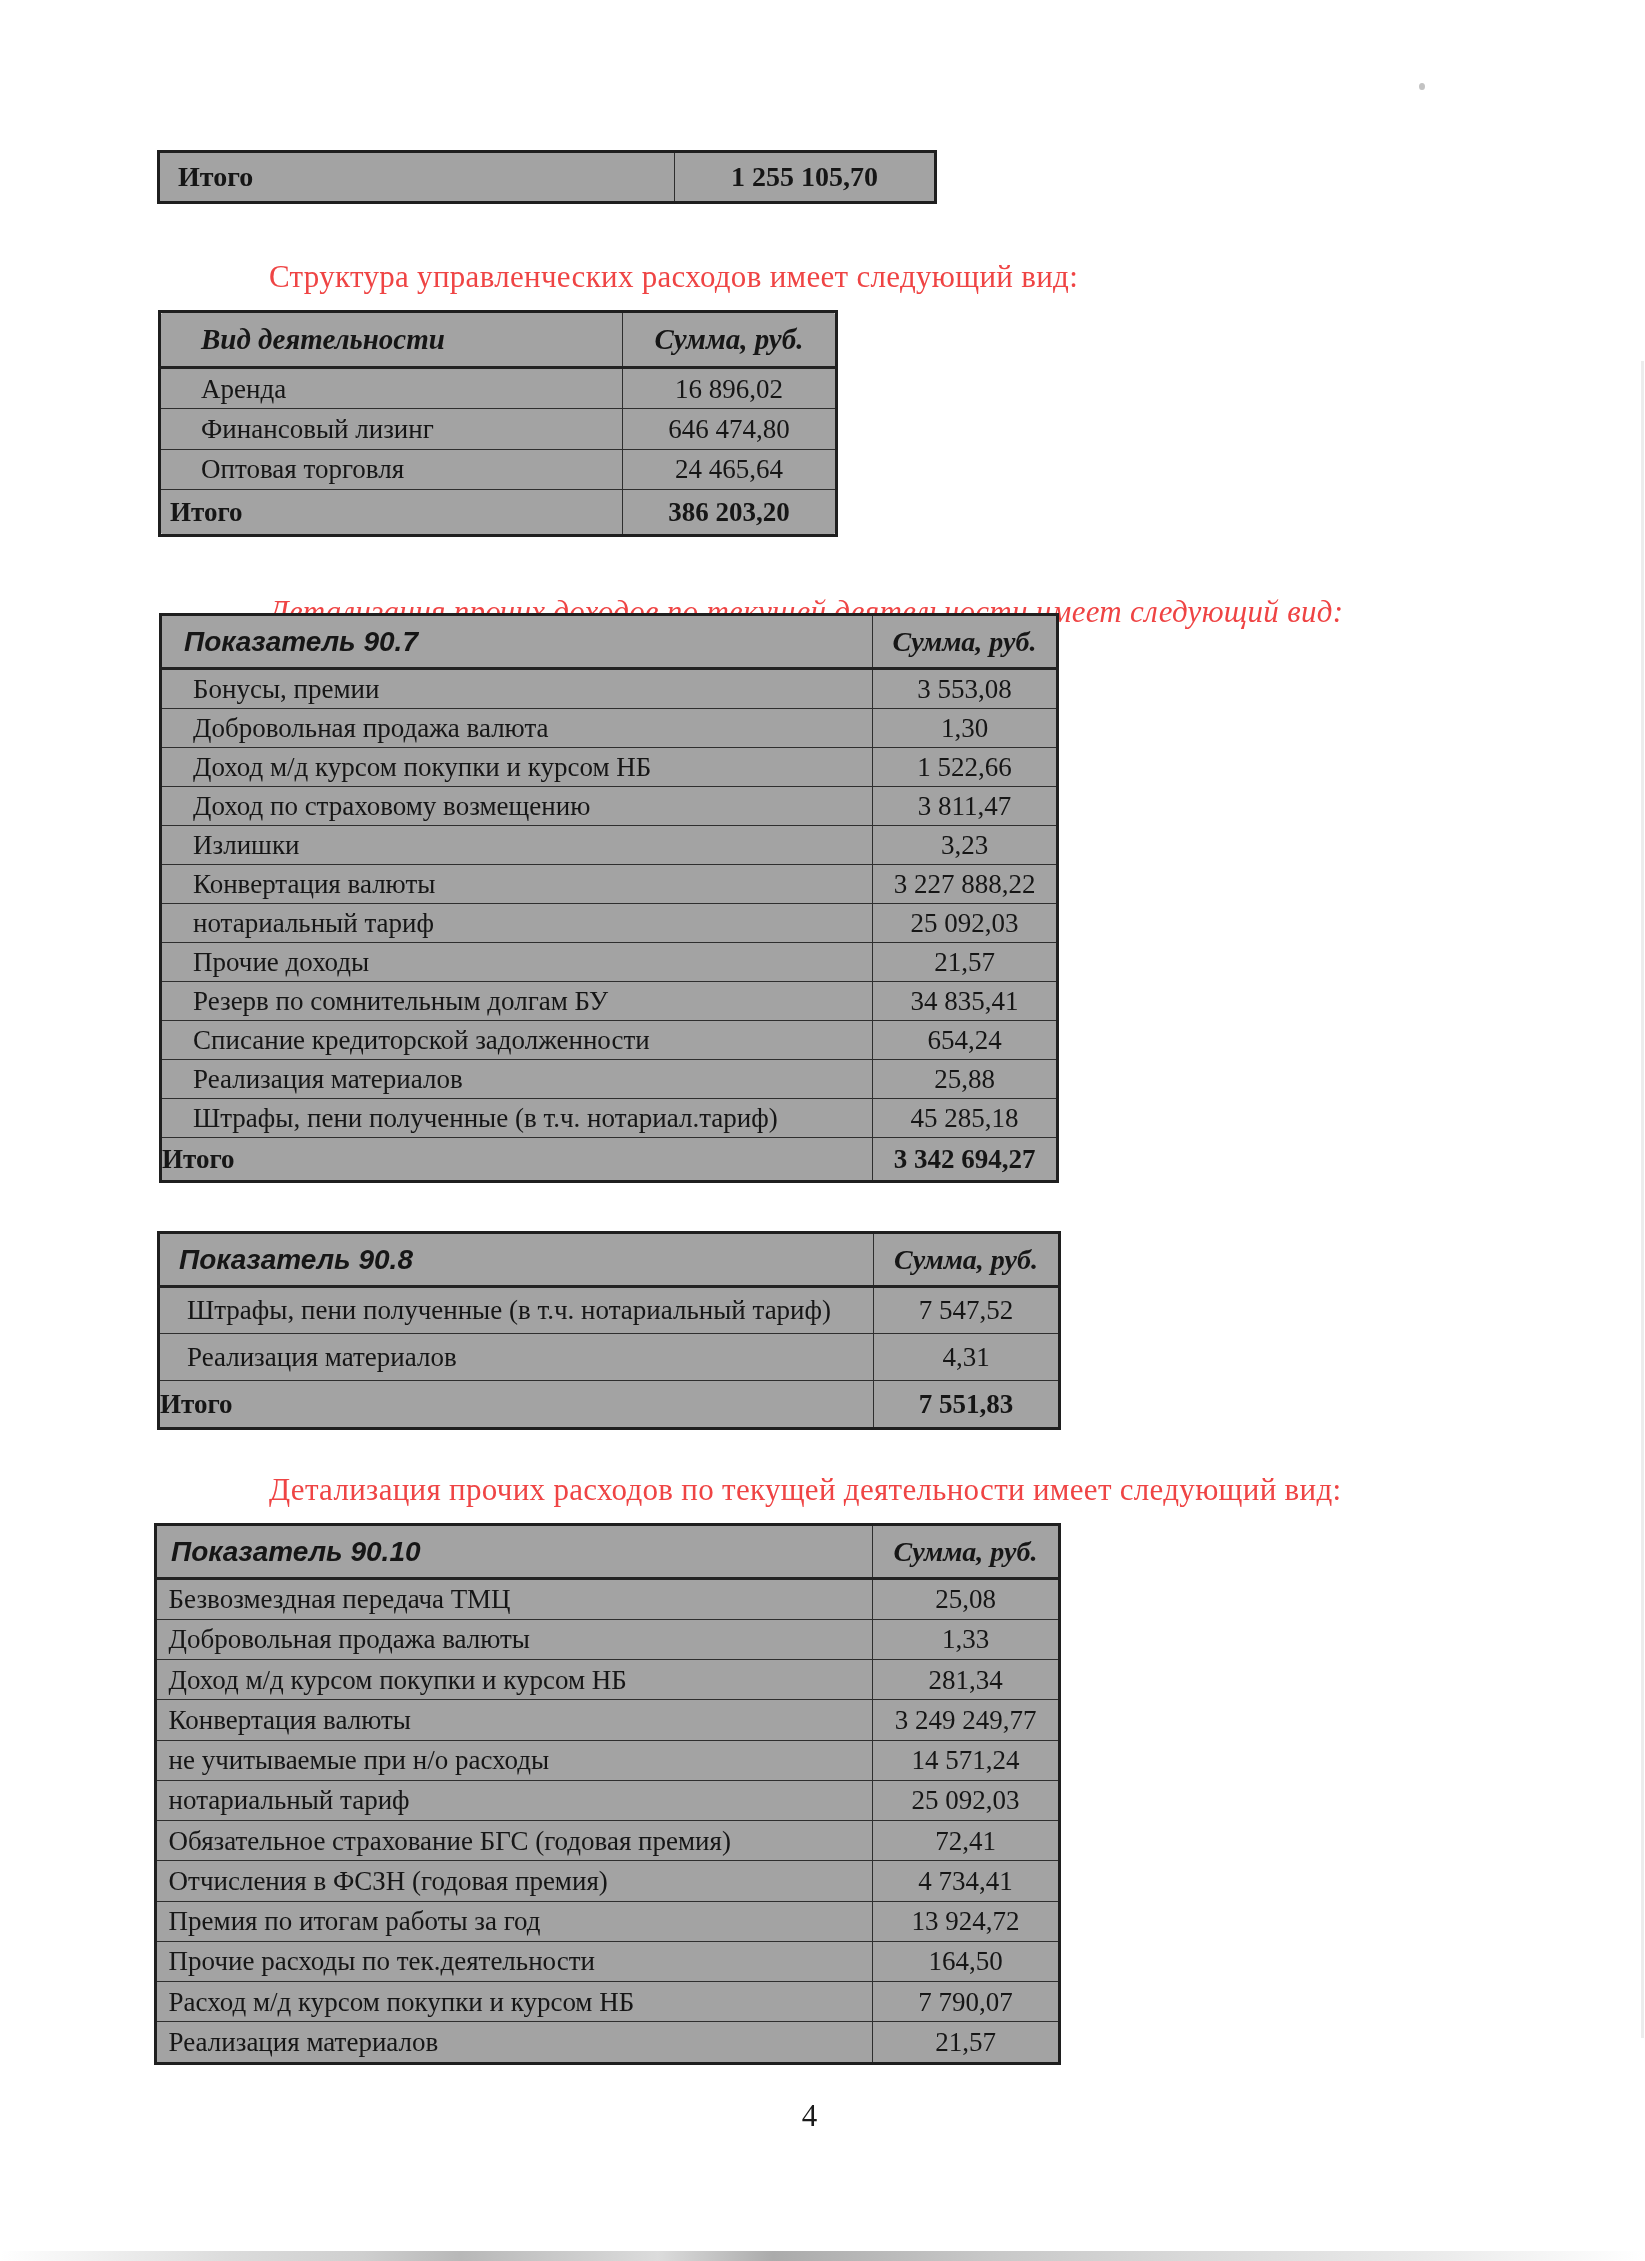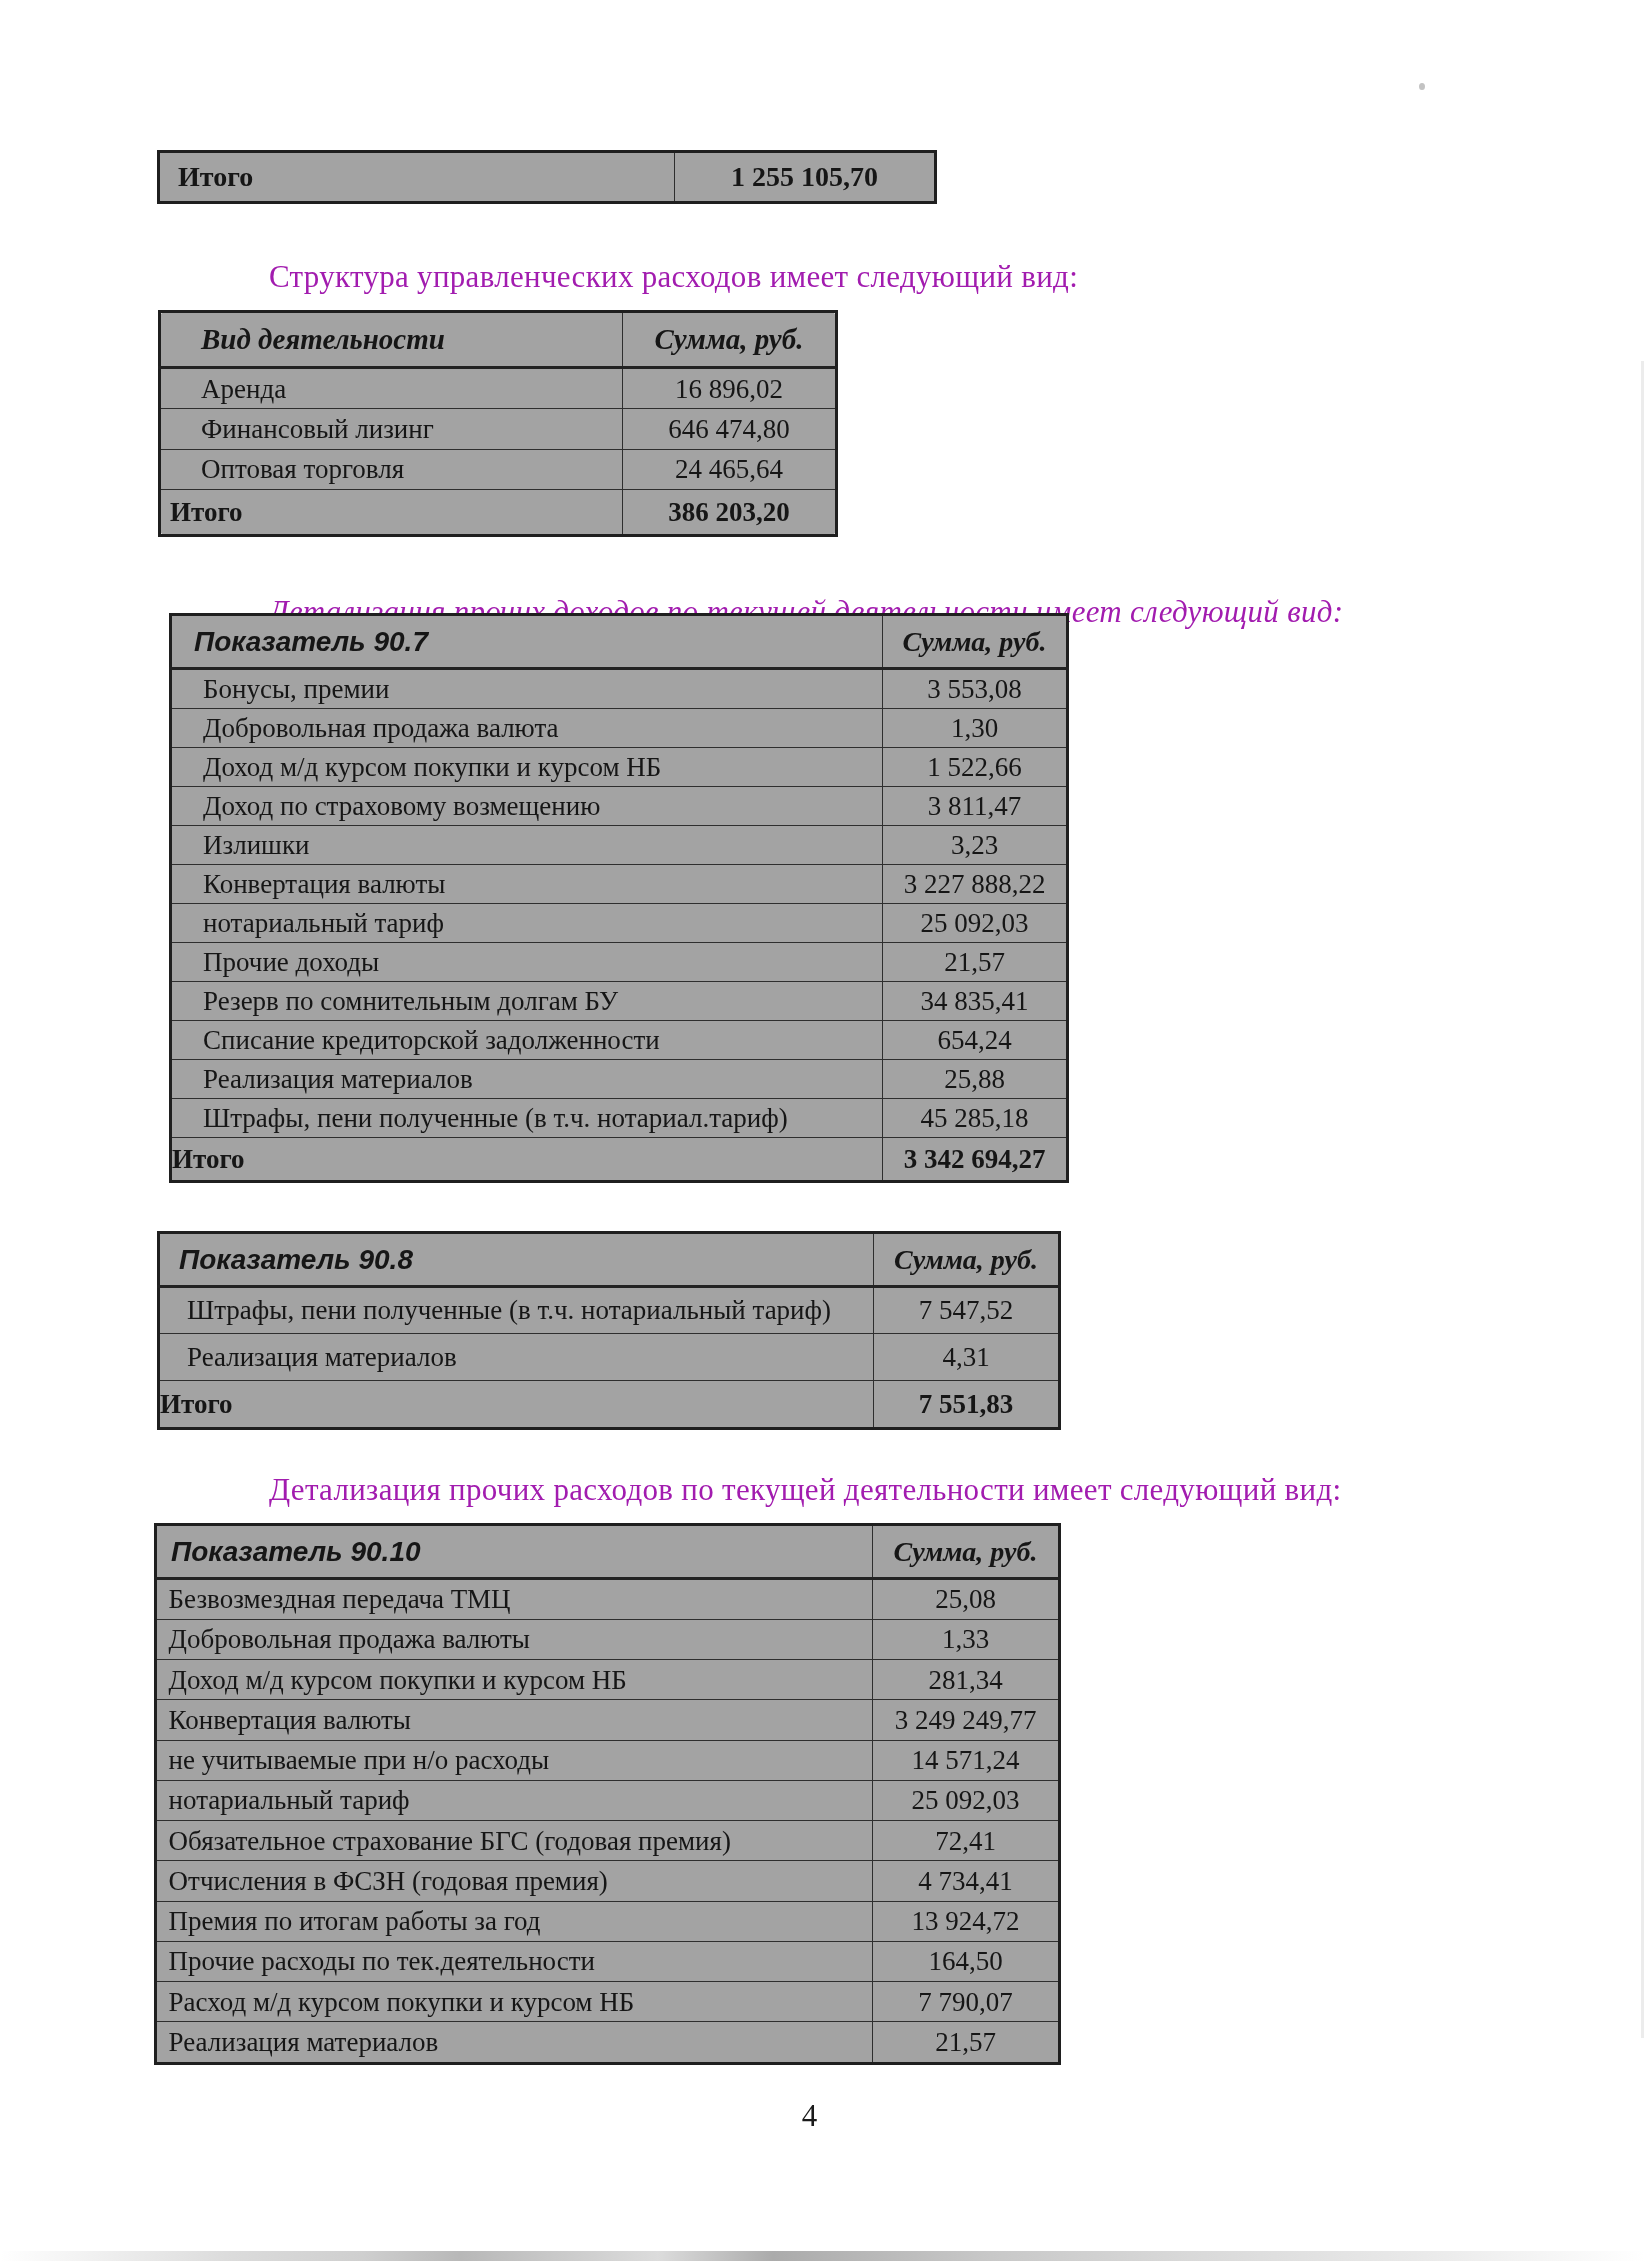--- a/index.html
+++ b/index.html
@@ -50,21 +50,21 @@
 
   
   .t9010 thead th{padding:9.7px 0;font-weight:bold;font-style:italic;margin-top:42px;}
   .t9010 thead .h-label{padding-left:14px;text-align:left;font-family:"Liberation Sans",sans-serif;font-size:28px;}
   .t9010 thead .h-value{font-size:28px;}
   .t9010 tbody td{padding:4.5px 0;}
   .t9010 tbody .label{padding-left:11.6px;}
 
   .heading{
     position:absolute;left:158px;width:1419px;margin:0;
-    font-size:31px;letter-spacing:0.3px;text-indent:111px;white-space:nowrap;color:#a21caf;
+    font-size:31px;letter-spacing:0.3px;text-indent:111px;white-space:nowrap;color:#ef4444;
   }
   .page-number{
     position:absolute;left:0;top:2098px;width:1619px;text-align:center;
     font-size:31px;color:#1a1a1a;margin:0;
   }
   
   .scan-bottom-bar{
     position:absolute;left:0;bottom:0;width:1645px;height:9.7px;
     background:linear-gradient(90deg,
       rgba(180,180,180,0) 0%, rgba(190,190,190,.55) 14%, rgba(175,175,175,.6) 22%,
@@ -129,21 +129,21 @@
     <tfoot>
       <tr class="total-row">
         <td class="label">Итого</td>
         <td class="value">386 203,20</td>
       </tr>
     </tfoot>
   </table>
 
   <p class="heading" style="top:594px;font-style:italic;">Детализация прочих доходов по текущей деятельности имеет следующий вид:</p>
 
-  <table class="tbl t907" style="left:169px;top:613px;width:897px;">
+  <table class="tbl t907" style="left:159px;top:613px;width:897px;">
     <colgroup>
         <col style="width:712px">
         <col style="width:185px">
       </colgroup>
     <thead>
       <tr>
         <th class="h-label">Показатель 90.7</th>
         <th class="h-value">Сумма, руб.</th>
       </tr>
     </thead>

